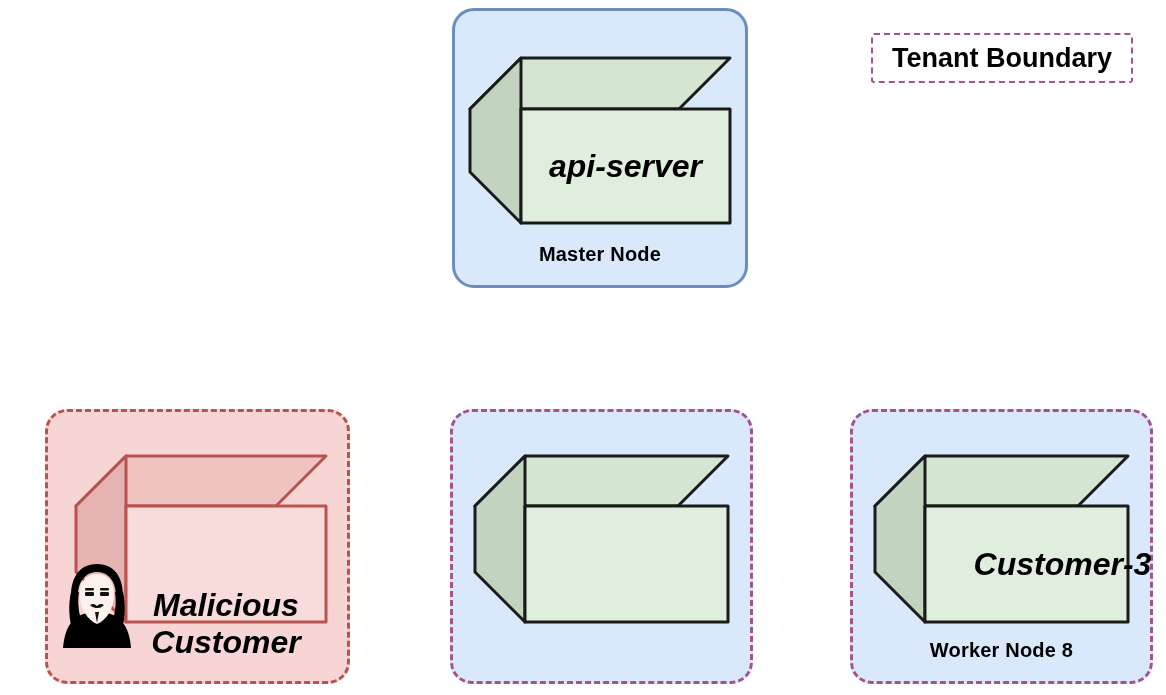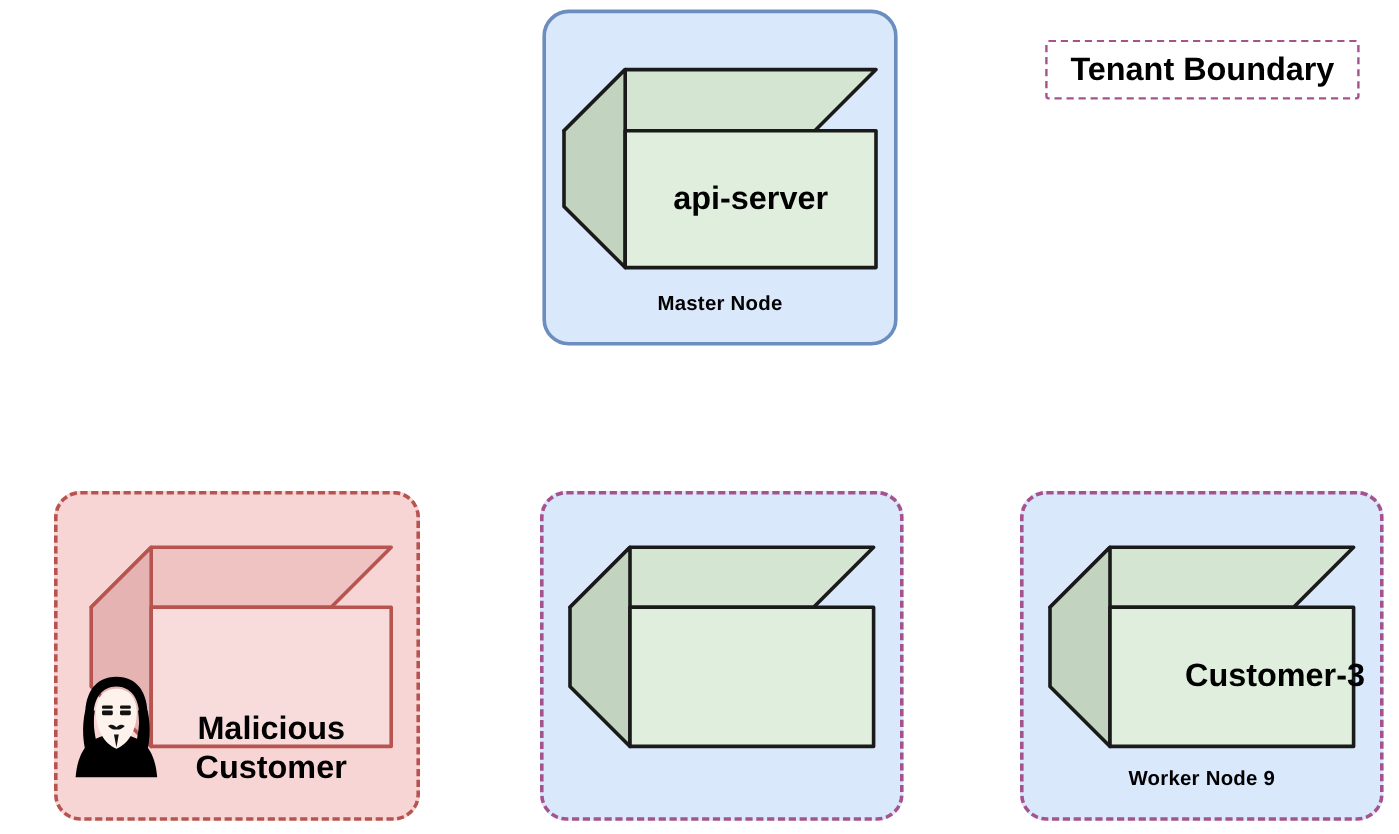--- a/index.html
+++ b/index.html
@@ -32,46 +32,47 @@
   .node-card.tenant-red {
     background: #f8d5d5;
     border: 3px dashed #b85450;
   }
 
   .node-label {
     position: absolute;
     left: 0;
     right: 0;
     text-align: center;
-    font-size: 17px;
+    font-size: 20px;
     font-weight: bold;
     color: #000000;
     letter-spacing: .2px;
     white-space: nowrap;
   }
 
   
   .box3d {
     position: absolute;
   }
   .box3d svg { display: block; overflow: visible; }
 
   .box-text {
     position: absolute;
     display: flex;
     align-items: center;
     justify-content: center;
     flex-direction: column;
     text-align: center;
-    font-size: 27px;
+    font-size: 32px;
     font-weight: bold;
     color: #000000;
     line-height: 1.15;
     white-space: pre-line;
     pointer-events: none;
+    font-style: italic;
   }
 
   
   .legend {
     position: absolute;
     box-sizing: border-box;
     border: 2px dashed #a5538f;
     border-radius: 3px;
     display: flex;
     align-items: center;
@@ -170,14 +171,14 @@
 
   <div class="box3d" style="left:22px; top:44px; width:253px; height:166px;">
     <svg width="253" height="166" viewBox="0 0 253 166" xmlns="http://www.w3.org/2000/svg">
       <polygon points="0,50 50,0 253,0 203,50" fill="#d4e6d2" stroke="#1a1a1a" stroke-width="3" stroke-linejoin="round"></polygon>
       <polygon points="0,50 0,116 50,166 50,0" fill="#c2d4c0" stroke="#1a1a1a" stroke-width="3" stroke-linejoin="round"></polygon>
       <polygon points="50,50 253,50 253,166 50,166" fill="#dfeedd" stroke="#1a1a1a" stroke-width="3" stroke-linejoin="round"></polygon>
     </svg>
     <div class="box-text" style="left:50px; top:50px; width:203px; height:116px;padding-left:36px;">Customer-3</div>
   </div>
 
-  <div class="node-label" style="top:227px;">Worker Node 9</div>
+  <div class="node-label" style="top:227px;">Worker Node 8</div>
 </div>
 
 </body></html>

